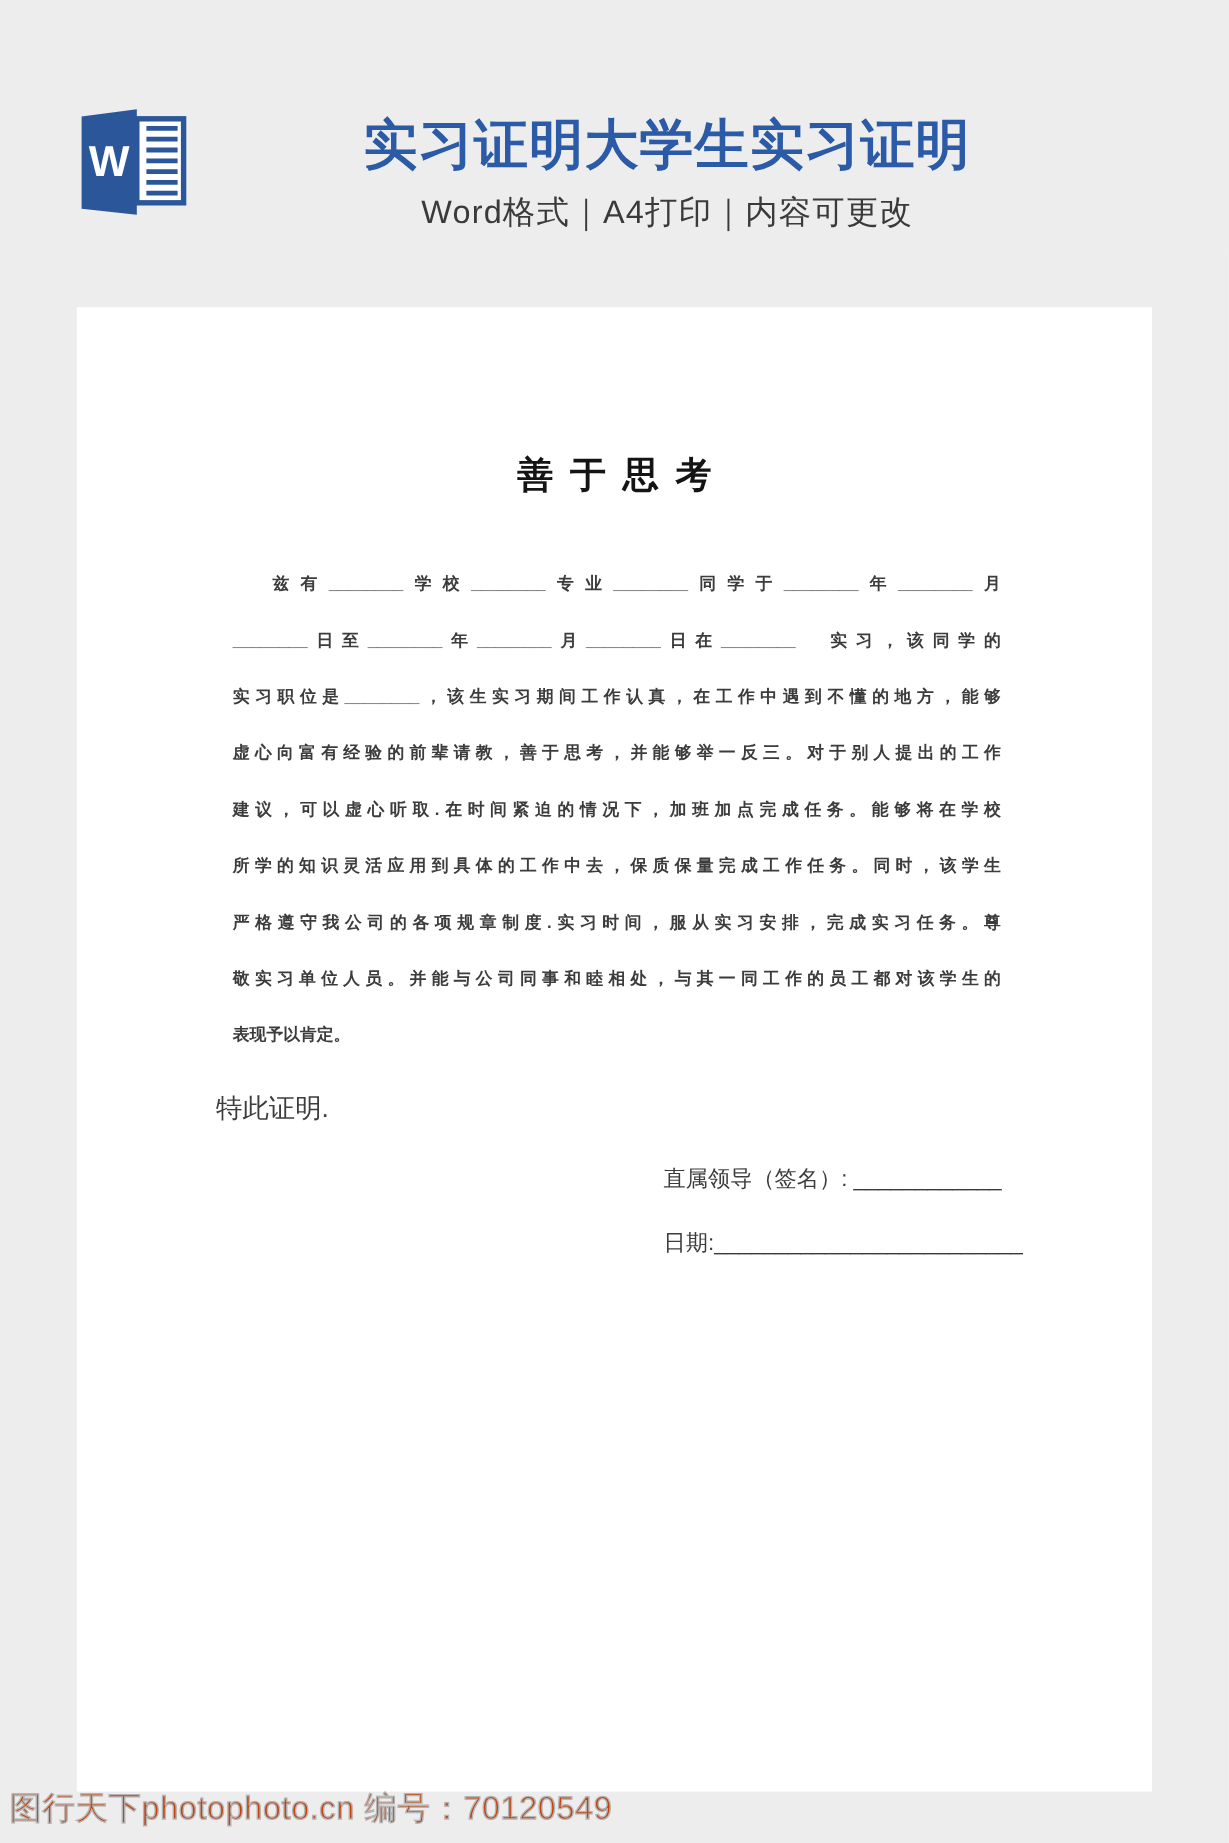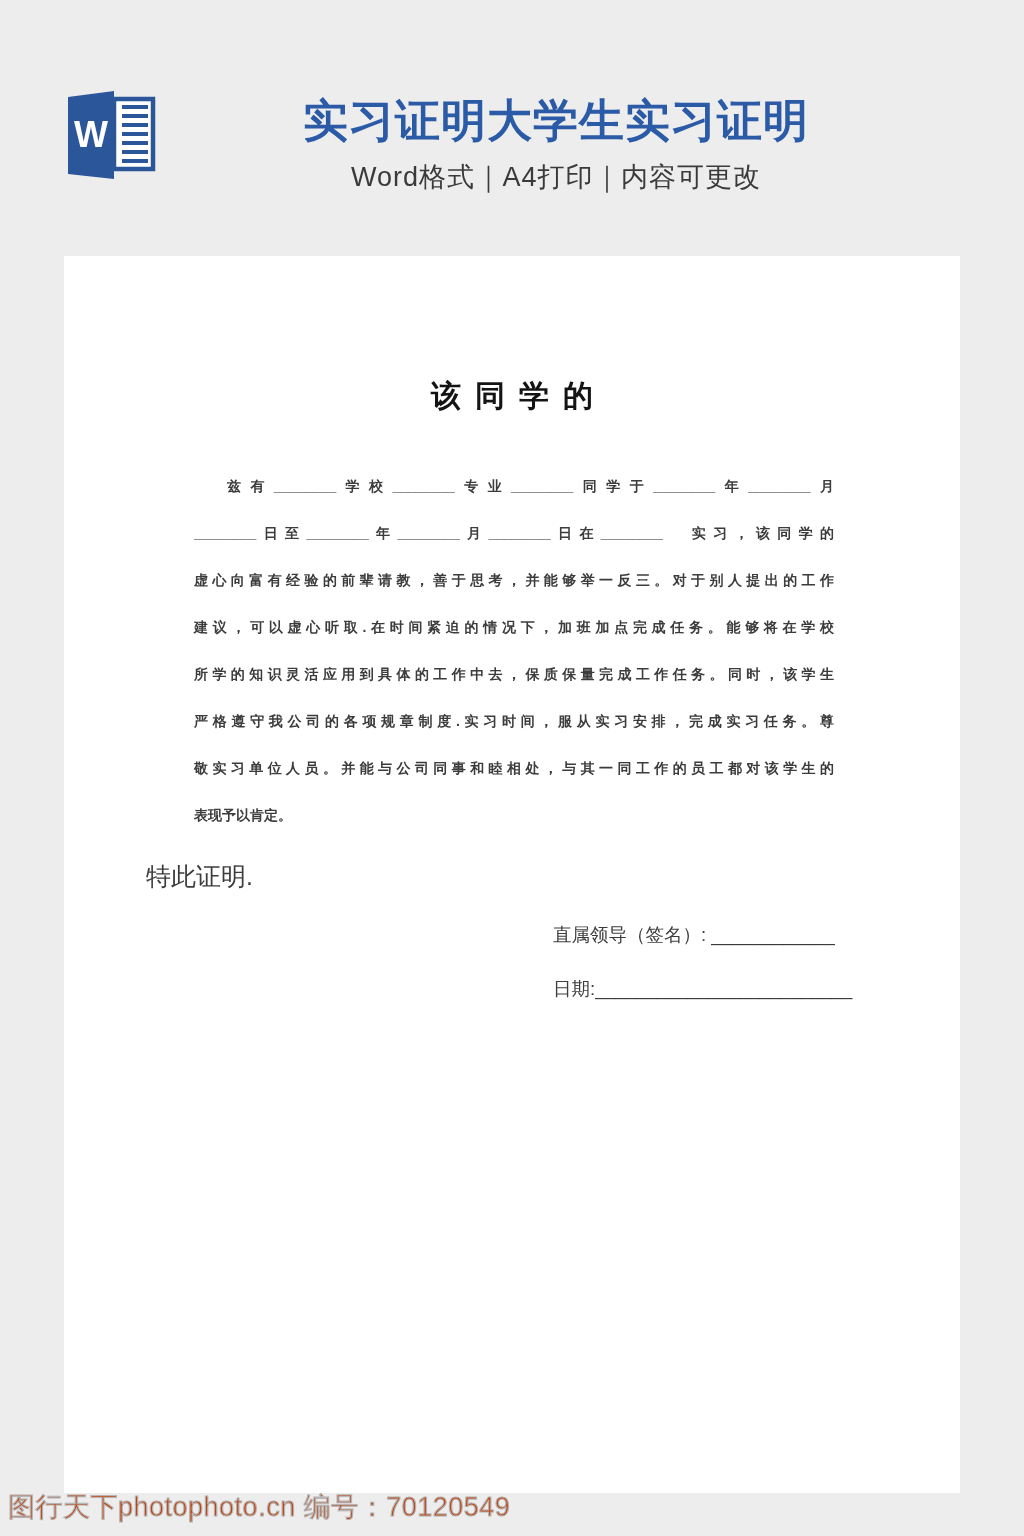--- a/index.html
+++ b/index.html
@@ -48,22 +48,22 @@
   }
   .body-line {
     line-height:47px;
     text-align:justify;
     text-align-last:justify;
   }
   .body-line:first-child { text-indent:33px; }
   .body-line:last-child { text-align:left; text-align-last:auto; }
   .closing {
     margin-top:14px;
-    padding-left:82px;
-    font-size:25px; line-height:47px; color:#3c3c3c;
+    padding-left:116px;
+    font-size:22px; line-height:47px; color:#3c3c3c;
   }
   .signature {
     margin:8px 0 0 489px;
     font-size:18.5px; color:#3c3c3c;
   }
   .signature-line { line-height:54px; }
 
   
   .watermark {
     position:absolute; left:8px; top:1489px;
@@ -93,25 +93,26 @@
     <text x="25" y="58" font-size="36" font-weight="bold" fill="#ffffff" text-anchor="middle" font-family="Liberation Sans, DejaVu Sans, sans-serif">W</text>
   </svg>
 </div>
 
 <div class="header-text">
   <div class="header-title" style="color: rgb(43, 90, 166);">实习证明大学生实习证明</div>
   <div class="header-subtitle">Word格式｜A4打印｜内容可更改</div>
 </div>
 
 <div class="paper" style="background: rgb(255, 255, 255);">
-  <h1 class="doc-title">该同学的</h1>
+  <h1 class="doc-title">善于思考</h1>
 
   <div class="doc-body">
       <div class="body-line">兹有________学校________专业________同学于________年________月</div>
       <div class="body-line">________日至________年________月________日在________　实习，该同学的</div>
+      <div class="body-line">实习职位是________，该生实习期间工作认真，在工作中遇到不懂的地方，能够</div>
       <div class="body-line">虚心向富有经验的前辈请教，善于思考，并能够举一反三。对于别人提出的工作</div>
       <div class="body-line">建议，可以虚心听取.在时间紧迫的情况下，加班加点完成任务。能够将在学校</div>
       <div class="body-line">所学的知识灵活应用到具体的工作中去，保质保量完成工作任务。同时，该学生</div>
       <div class="body-line">严格遵守我公司的各项规章制度.实习时间，服从实习安排，完成实习任务。尊</div>
       <div class="body-line">敬实习单位人员。并能与公司同事和睦相处，与其一同工作的员工都对该学生的</div>
       <div class="body-line">表现予以肯定。</div>
     </div>
 
   <p class="closing">特此证明.</p>
 

